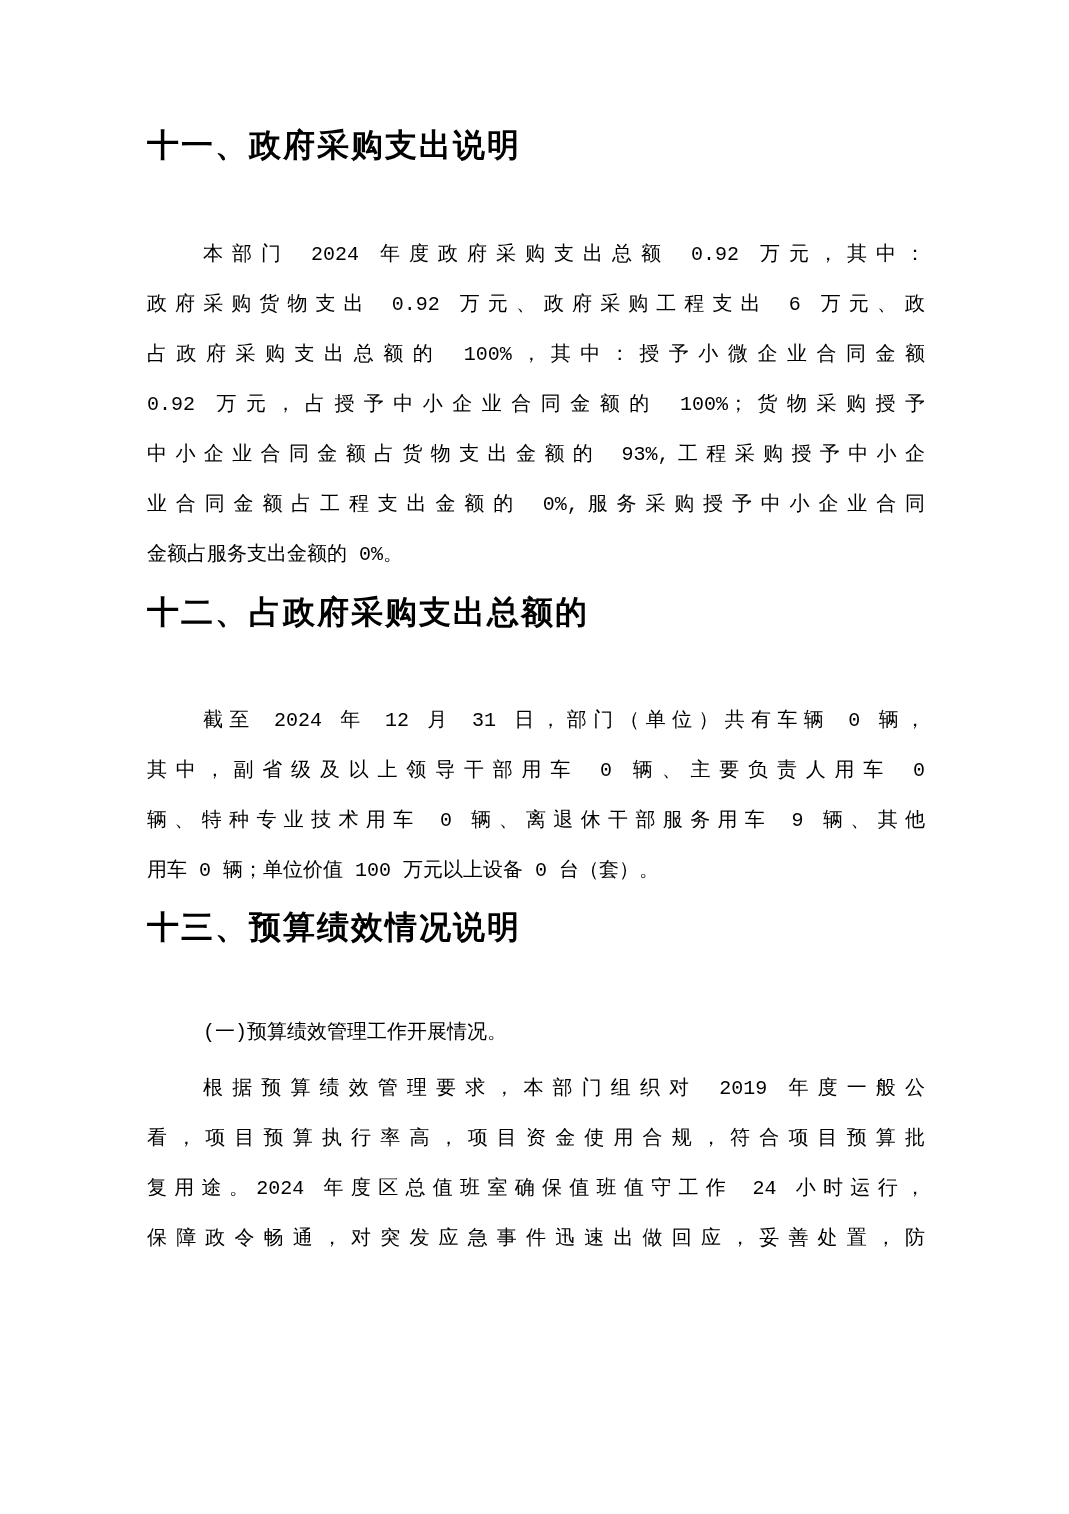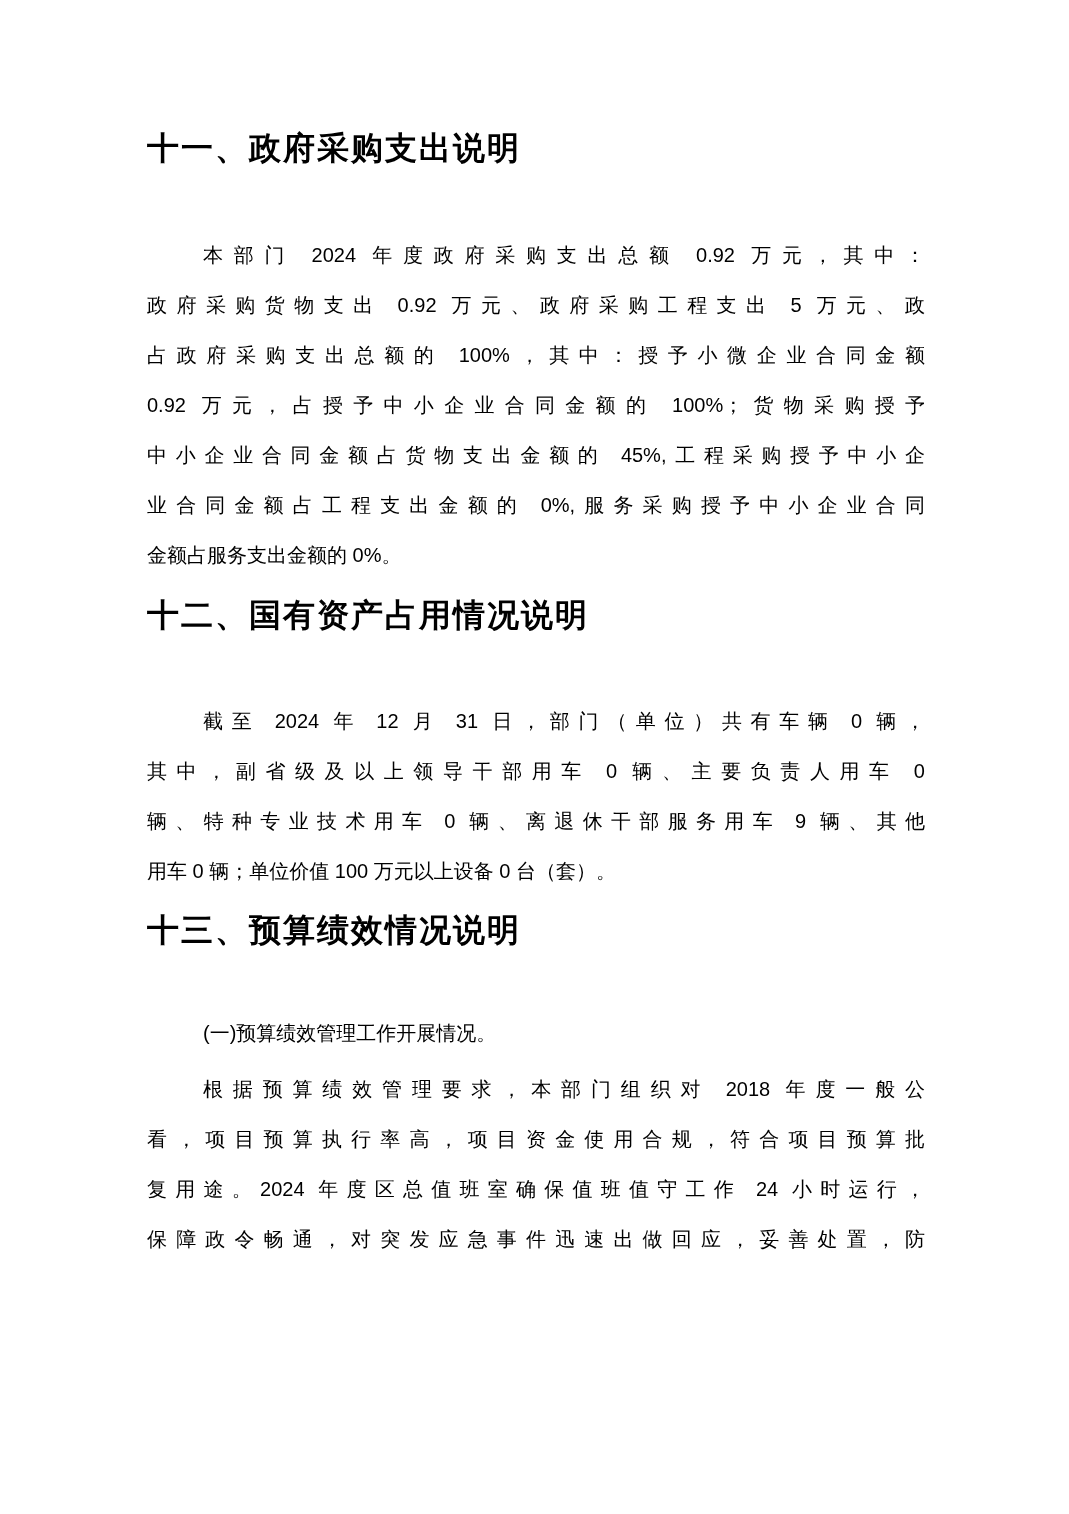--- a/index.html
+++ b/index.html
@@ -8,21 +8,21 @@
     background: #ffffff;
   }
   .page {
     position: relative;
     width: 1069px;
     height: 1514px;
     background: #ffffff;
     box-sizing: border-box;
     padding: 127px 144px 0 147px;
     overflow: hidden;
-    font-family: Liberation Sans, sans-serif;
+    font-family: Liberation Mono, monospace;
     color: #000000;
   }
   .heading {
     font-size: 32px;
     font-weight: bold;
     line-height: 42px;
     letter-spacing: 2px;
     white-space: nowrap;
   }
   .para {
@@ -52,38 +52,38 @@
   .sec-6 { margin-top: 6px; }
 </style>
 </head>
 <body>
 
 <div class="page" style="background: rgb(255, 255, 255); color: rgb(0, 0, 0);">
   <div id="content">
       <div class="heading sec-0">十一、政府采购支出说明</div>
       <div class="para sec-1">
         <div class="line first">本部门 2024 年度政府采购支出总额 0.92 万元，其中：</div>
-        <div class="line">政府采购货物支出 0.92 万元、政府采购工程支出 5 万元、政</div>
+        <div class="line">政府采购货物支出 0.92 万元、政府采购工程支出 6 万元、政</div>
         <div class="line">占政府采购支出总额的 100%，其中：授予小微企业合同金额</div>
         <div class="line">0.92 万元，占授予中小企业合同金额的 100%；货物采购授予</div>
-        <div class="line">中小企业合同金额占货物支出金额的 45%,工程采购授予中小企</div>
+        <div class="line">中小企业合同金额占货物支出金额的 93%,工程采购授予中小企</div>
         <div class="line">业合同金额占工程支出金额的 0%,服务采购授予中小企业合同</div>
         <div class="line final">金额占服务支出金额的 0%。</div>
       </div>
-      <div class="heading sec-2">十二、国有资产占用情况说明</div>
+      <div class="heading sec-2">十二、占政府采购支出总额的</div>
       <div class="para sec-3">
         <div class="line first">截至 2024 年 12 月 31 日，部门（单位）共有车辆 0 辆，</div>
         <div class="line">其中，副省级及以上领导干部用车 0 辆、主要负责人用车 0</div>
         <div class="line">辆、特种专业技术用车 0 辆、离退休干部服务用车 9 辆、其他</div>
         <div class="line final">用车 0 辆；单位价值 100 万元以上设备 0 台（套）。</div>
       </div>
       <div class="heading sec-4">十三、预算绩效情况说明</div>
       <div class="para sec-5">
         <div class="line first final">(一)预算绩效管理工作开展情况。</div>
       </div>
       <div class="para sec-6">
-        <div class="line first">根据预算绩效管理要求，本部门组织对 2018 年度一般公</div>
+        <div class="line first">根据预算绩效管理要求，本部门组织对 2019 年度一般公</div>
         <div class="line">看，项目预算执行率高，项目资金使用合规，符合项目预算批</div>
         <div class="line">复用途。2024 年度区总值班室确保值班值守工作 24 小时运行，</div>
         <div class="line">保障政令畅通，对突发应急事件迅速出做回应，妥善处置，防</div>
       </div>
     </div>
 </div>
 
 </body></html>

